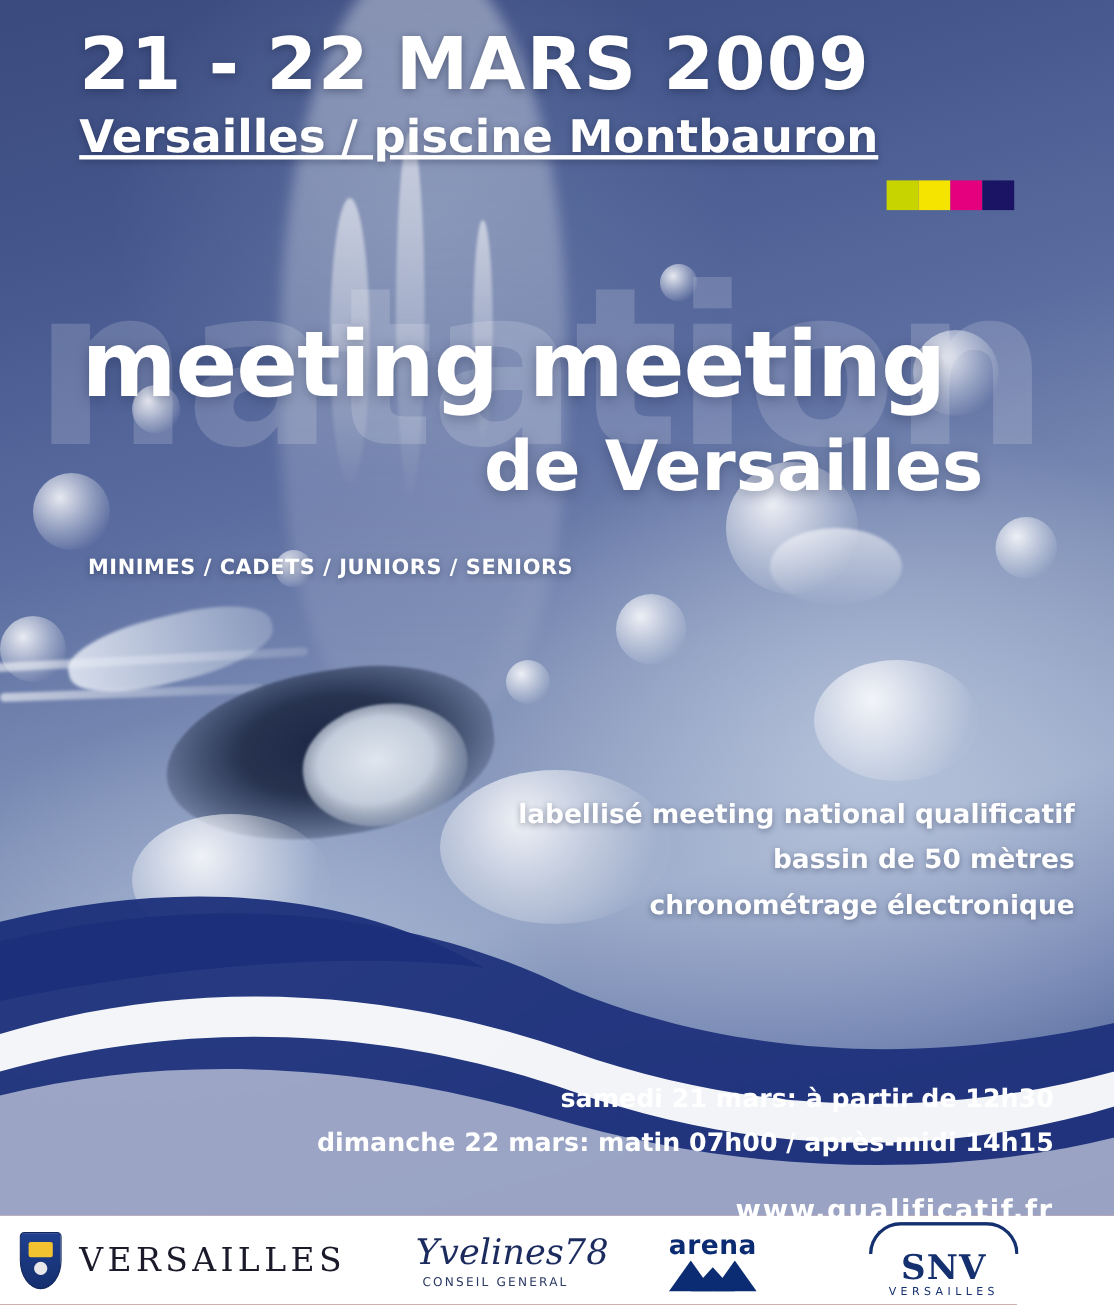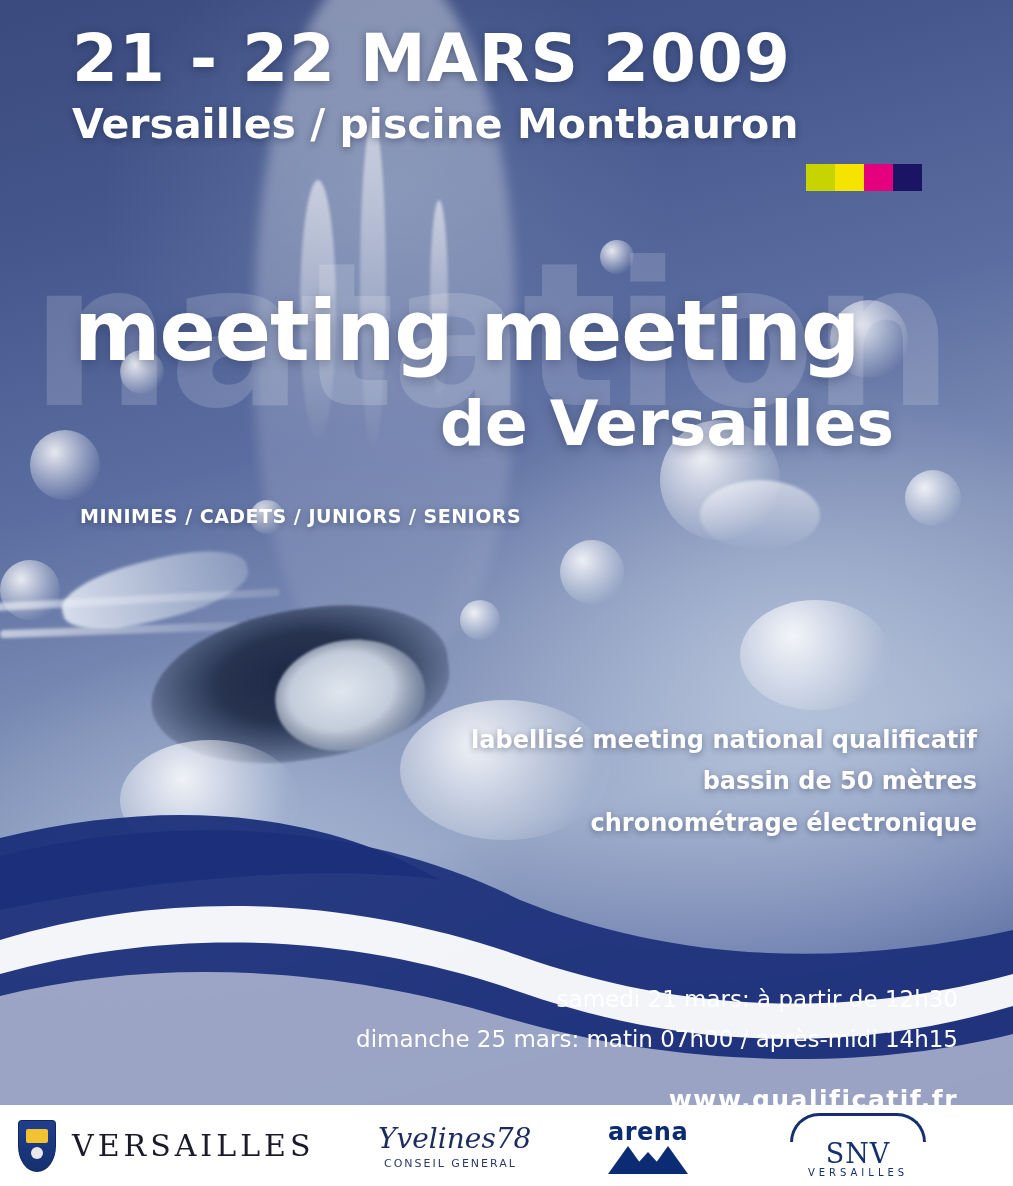--- a/index.html
+++ b/index.html
@@ -104,20 +104,21 @@
   .venue {
     position: absolute;
     left: 72px; top: 104px;
     color: #ffffff;
     font-weight: bold;
     font-size: 41px;
     letter-spacing: 0px;
     line-height: 1;
     text-shadow: 0 2px 7px rgba(25,35,65,0.45);
     white-space: nowrap;
+    text-decoration: underline;
   }
   .swatches {
     position: absolute;
     left: 806px; top: 164px;
     display: flex;
     gap: 0;
   }
   .swatch { width: 29px; height: 27px; }
 
   .ghost {
@@ -175,21 +176,21 @@
     text-shadow: 0 2px 6px rgba(25,35,65,0.4);
     white-space: nowrap;
   }
   .schedule {
     position: absolute;
     right: 55px; top: 980px;
     text-align: right;
     color: #ffffff;
   }
   .schedule div {
-    font-weight: normal;
+    font-weight: bold;
     font-size: 23px;
     line-height: 1.72;
     white-space: nowrap;
   }
   .website {
     position: absolute;
     right: 55px; top: 1085px;
     color: #ffffff;
     font-weight: bold;
     font-size: 25px;
@@ -233,21 +234,21 @@
     font-family: "DejaVu Serif", serif;
     font-size: 30px;
     letter-spacing: 4px;
     color: #1a1a2a;
   }
 
   .logo-yvelines { left: 378px; flex-direction: column; align-items: flex-start; justify-content: center; }
   .yv-main {
     font-family: "DejaVu Serif", serif;
     font-style: italic;
-    font-size: 28px;
+    font-size: 32px;
     color: #1b2b5e;
     letter-spacing: 0px;
   }
   .yv-sub {
     font-family: "DejaVu Sans", sans-serif;
     font-size: 11px;
     letter-spacing: 2px;
     color: #2b3a66;
     margin-top: 2px;
     margin-left: 6px;
@@ -266,22 +267,22 @@
   .logo-snv { left: 790px; flex-direction: column; align-items: center; justify-content: center; }
   .snv-arc {
     width: 130px; height: 26px;
     border-radius: 130px 130px 0 0;
     border: 3px solid #14306e;
     border-bottom: none;
     position: relative;
   }
   .snv-word {
     font-family: "DejaVu Serif", serif;
-    font-weight: normal;
-    font-size: 27px;
+    font-weight: bold;
+    font-size: 31px;
     color: #14306e;
     letter-spacing: 1px;
     line-height: 1;
     margin-top: -2px;
   }
   .snv-sub {
     font-family: "DejaVu Sans", sans-serif;
     font-size: 10px;
     letter-spacing: 4px;
     color: #14306e;
@@ -345,21 +346,21 @@
   <div class="categories">MINIMES / CADETS / JUNIORS / SENIORS</div>
 
   <div class="features">
     <div>labellisé meeting national qualificatif</div>
     <div>bassin de 50 mètres</div>
     <div>chronométrage électronique</div>
   </div>
 
   <div class="schedule">
     <div>samedi 21 mars: à partir de 12h30</div>
-    <div>dimanche 25 mars: matin 07h00 / après-midi 14h15</div>
+    <div>dimanche 22 mars: matin 07h00 / après-midi 14h15</div>
   </div>
 
   <div class="website">www.qualificatif.fr</div>
 
   <div class="footer">
 
     <div class="logo logo-versailles">
       <div class="crest"></div>
       <div class="versailles-word">VERSAILLES</div>
     </div>

